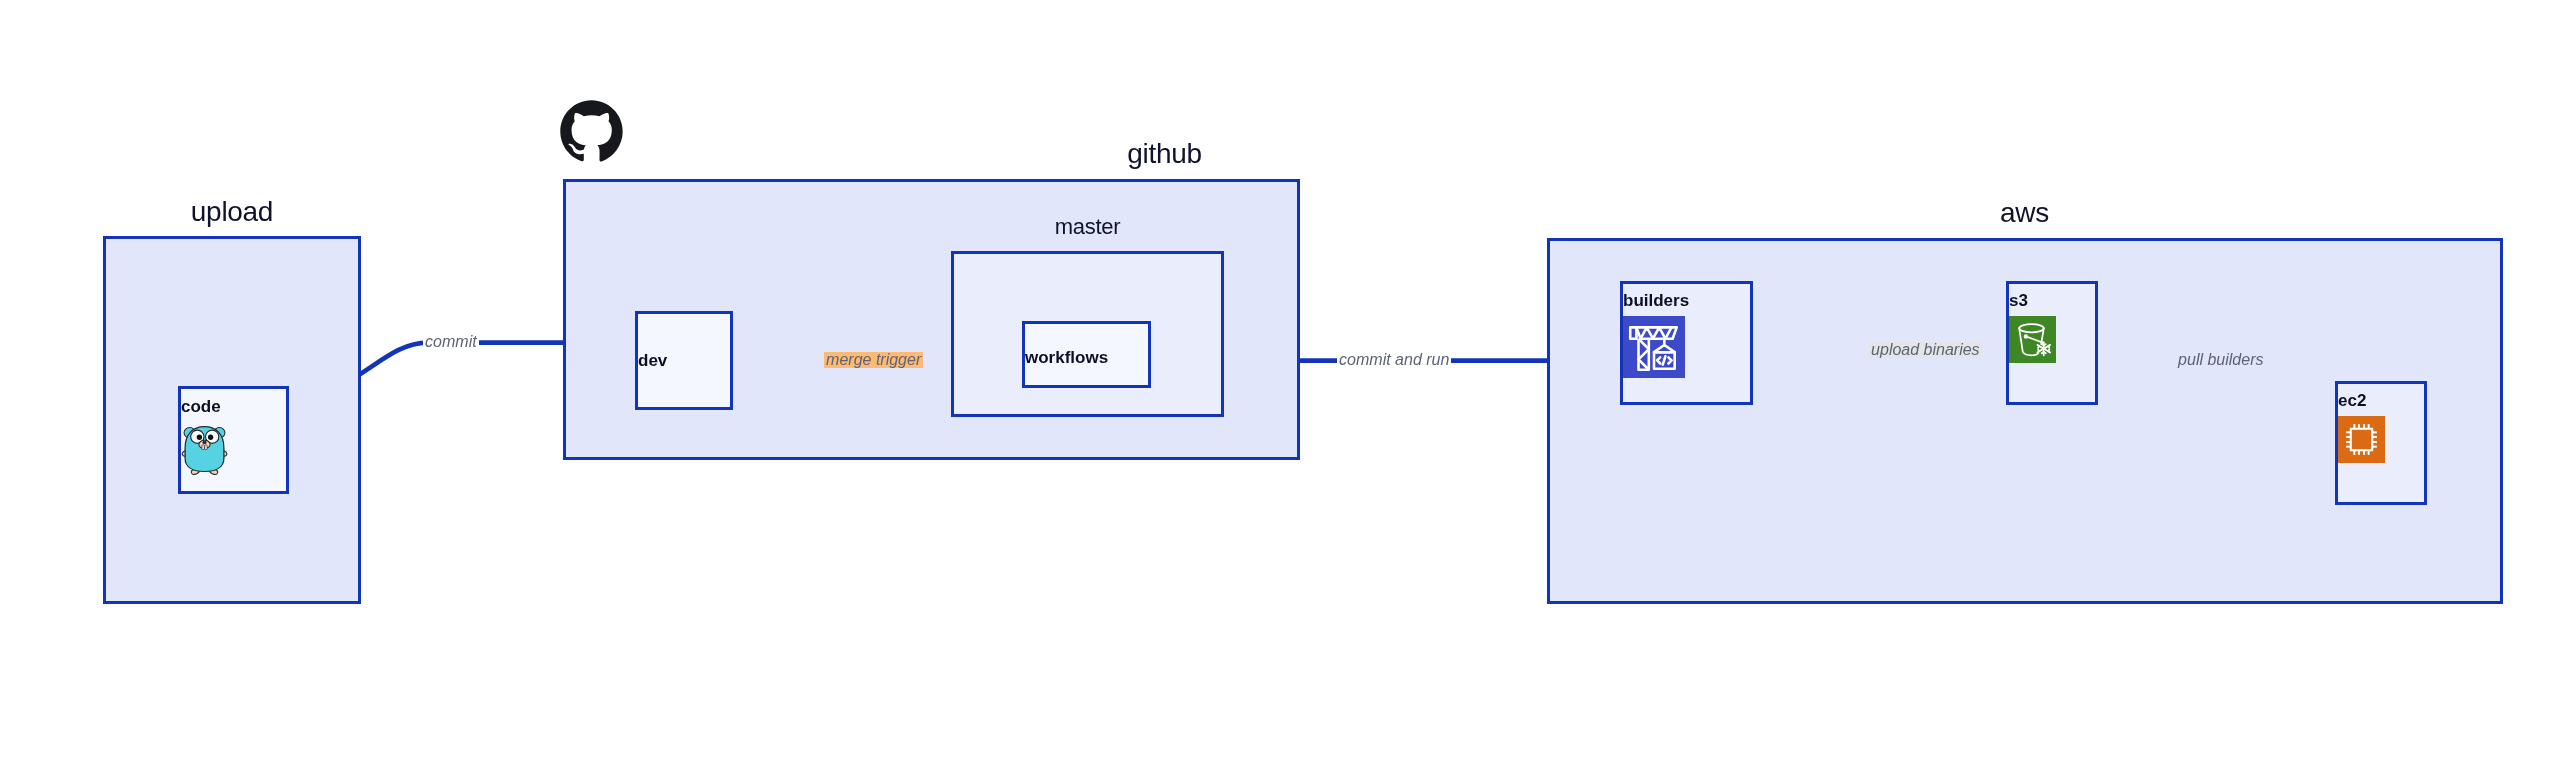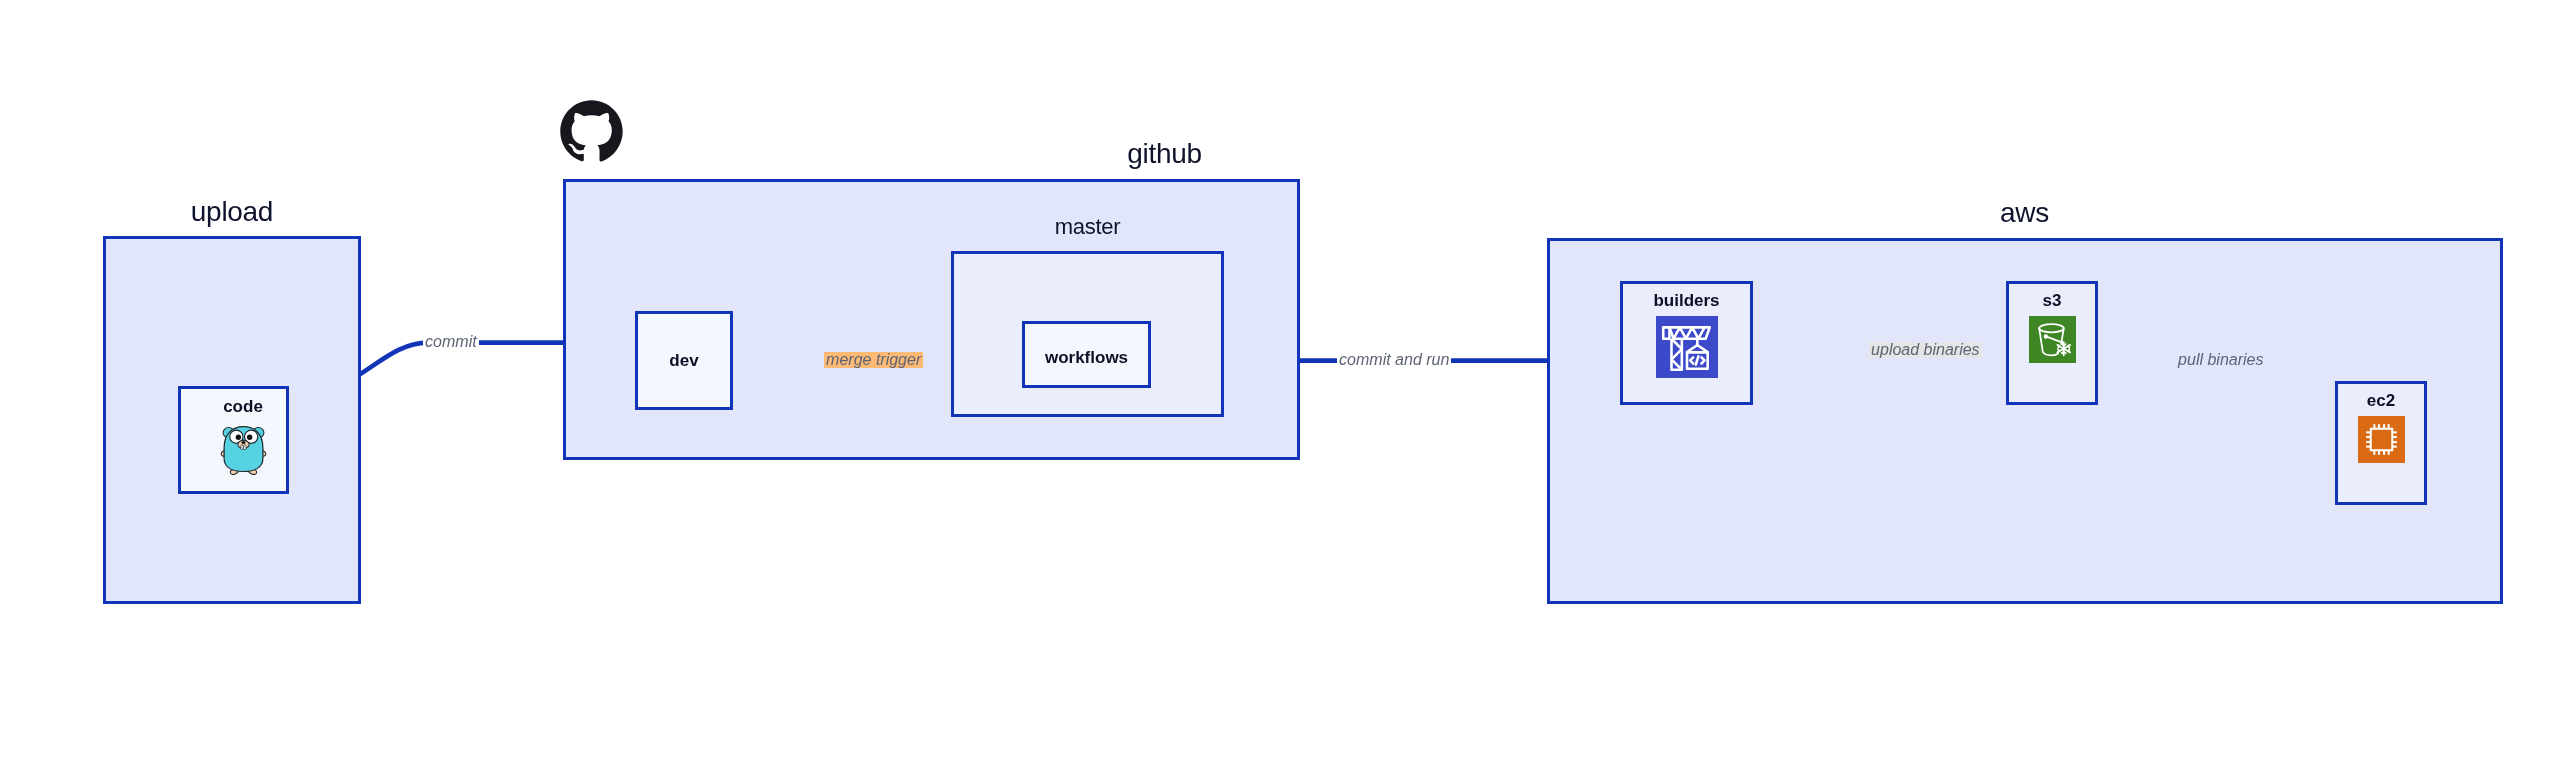--- a/index.html
+++ b/index.html
@@ -43,21 +43,20 @@
   }
 
   
   .node {
     position: absolute;
     box-sizing: border-box;
     border: 3.6px solid #1234b8;
     background: #eaeefc;
     display: flex;
     flex-direction: column;
-    align-items: center;
   }
   .node.white {
     background: #f5f7fe;
   }
   .node-label {
     color: #0d1024;
     font-size: 17px;
     font-weight: bold;
     letter-spacing: 0px;
     line-height: 1;
@@ -136,21 +135,21 @@
 
     <g>
       <path d="M 4070 665 C 4200 665 4228 672 4300 700" fill="none" stroke="#1234b8" stroke-width="9"></path>
       <path d="M 4320 700 C 4420 742 4490 800 4528 830" fill="none" stroke="#1234b8" stroke-width="9" marker-end="url(#ah)"></path>
     </g>
   </svg>
 
   <div class="group" style="left:103px; top:236px; width:258px; height:368px;"></div>
   <div class="group-title" style="left:103px; top:198px; width:258px;">upload</div>
 
-  <div class="node white" style="left:178px; top:386px; width:111px; height:108px;padding-left:19px;">
+  <div class="node white" style="left:178px; top:386px; width:111px; height:108px;">
     <div class="node-label" style="margin-top:9.3px;">code</div>
     <span class="node-icon" style="margin-top:6.2px;">
       <svg width="47" height="54" viewBox="0 0 92 104" xmlns="http://www.w3.org/2000/svg">
 
         <ellipse cx="17" cy="22" rx="11" ry="10" fill="#55d3e2" stroke="#20262b" stroke-width="2"></ellipse>
         <ellipse cx="75" cy="22" rx="11" ry="10" fill="#55d3e2" stroke="#20262b" stroke-width="2"></ellipse>
 
         <ellipse cx="10" cy="62" rx="8" ry="5" fill="#f4d2ab" stroke="#20262b" stroke-width="2" transform="rotate(-25 10 62)"></ellipse>
         <ellipse cx="82" cy="62" rx="8" ry="5" fill="#f4d2ab" stroke="#20262b" stroke-width="2" transform="rotate(25 82 62)"></ellipse>
 
@@ -289,17 +288,17 @@
           <path d="M 67 60 L 76 60"></path>
         </g>
       </svg>
     </span>
   </div>
 
   <div class="edge-label" style="left:423px; top:334px;">commit</div>
   <div class="edge-label on-fill" style="left:824px; top:352px; background:#fdba74;">merge trigger</div>
   <div class="edge-label" style="left:1337px; top:352px;">commit and run</div>
   <div class="edge-label on-fill" style="left:1821px; top:342px; background:#e5e5e5;margin-left:48px;">upload binaries</div>
-  <div class="edge-label on-fill" style="left:2176px; top:352px; background:#e1e6fb;">pull binaries</div>
+  <div class="edge-label on-fill" style="left:2176px; top:352px; background:#e1e6fb;">pull builders</div>
 
 
 </div>
 
 
 </body></html>

